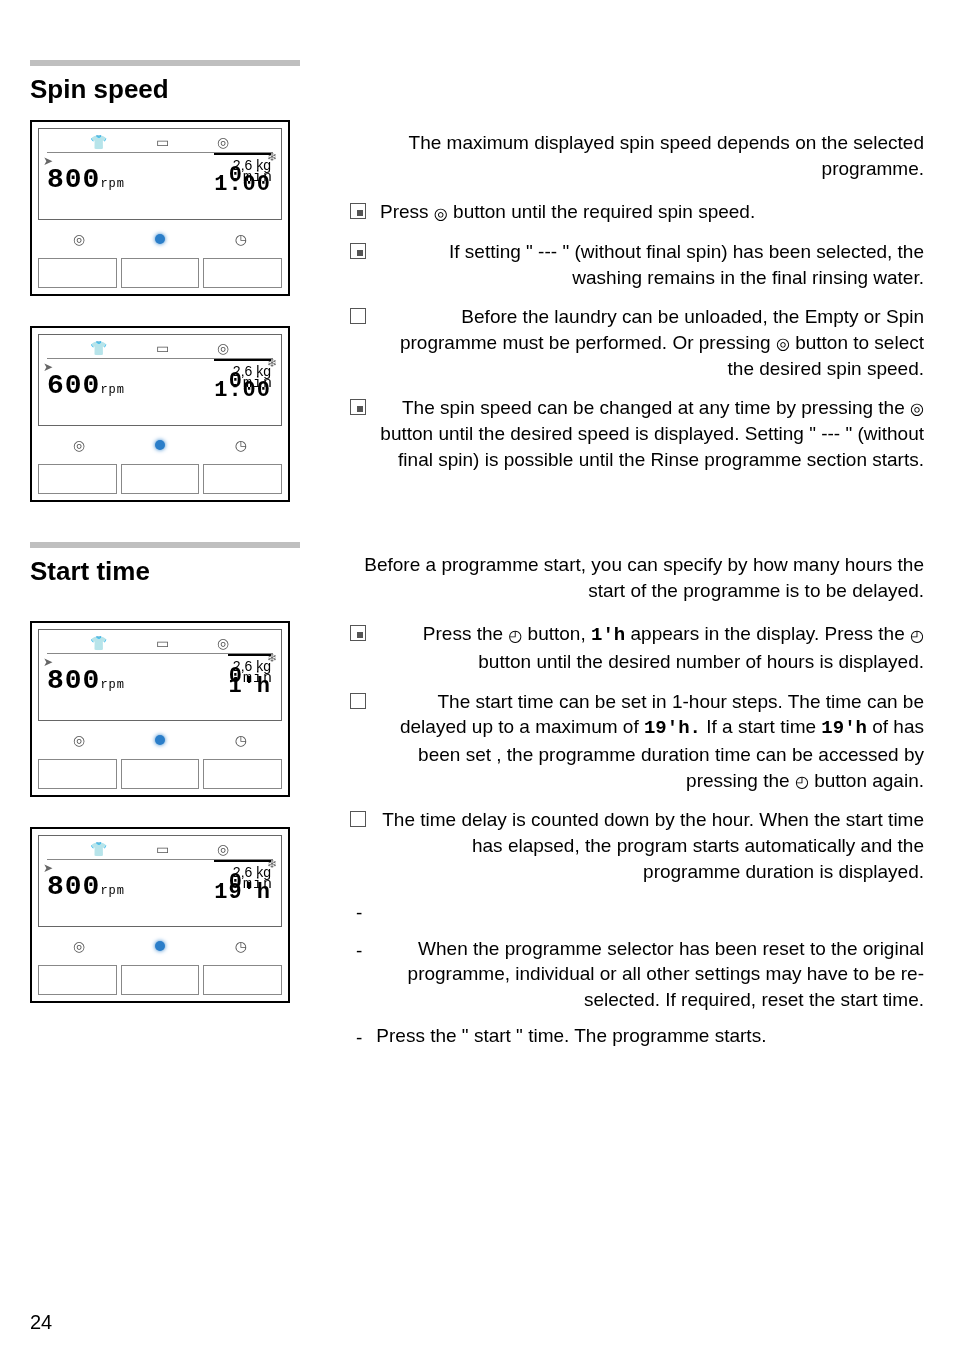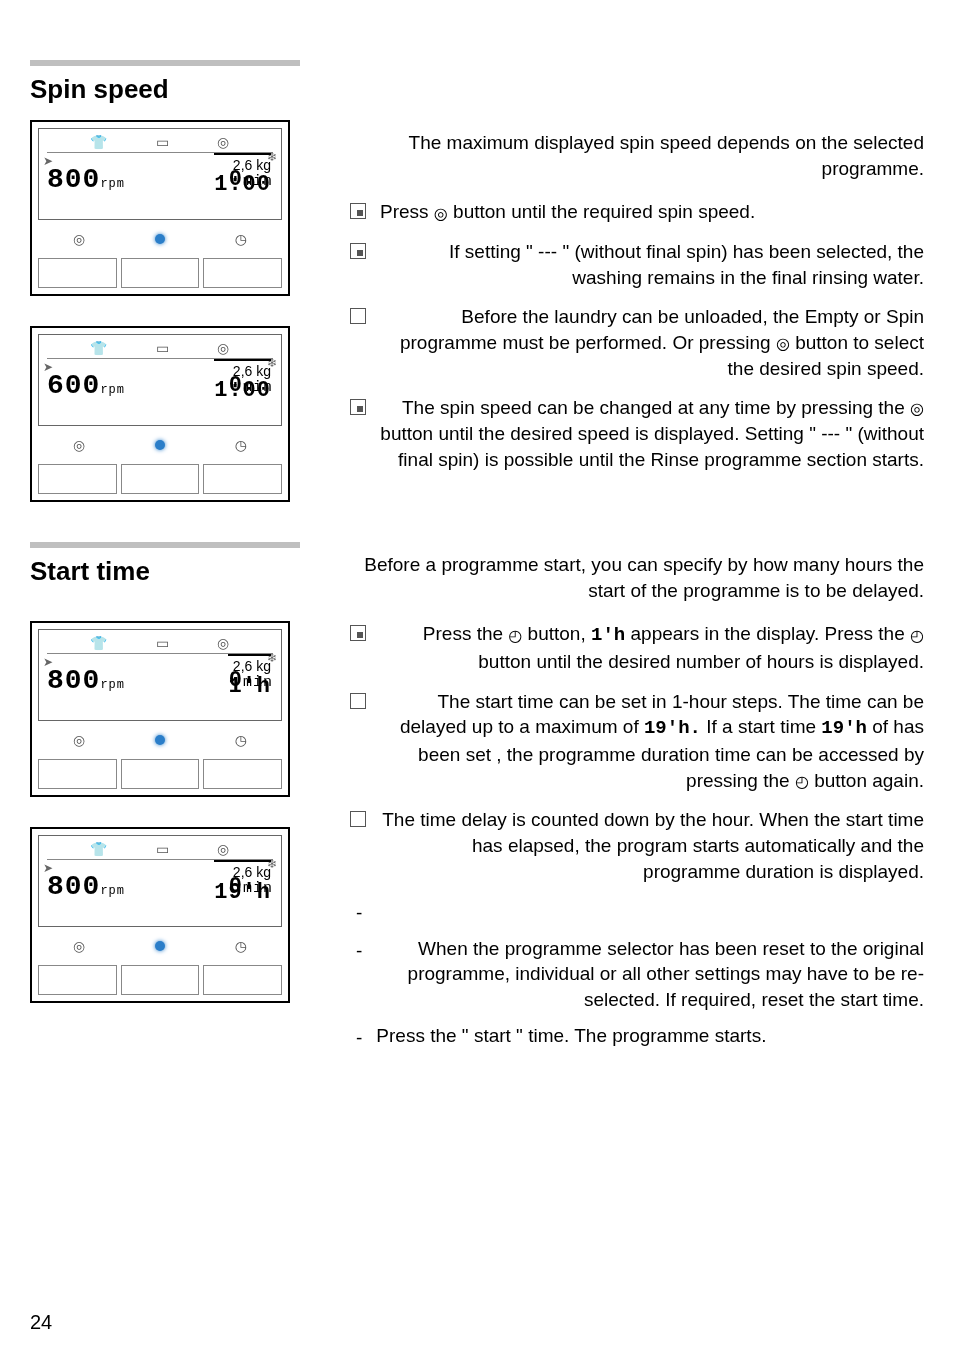--- a/index.html
+++ b/index.html
@@ -49,21 +49,21 @@
     justify-content: space-around;
     align-items: center;
     height: 20px;
     padding: 0 20px;
     border-bottom: 1px solid #888;
     margin-bottom: 2px;
   }
   .lcd-body {
     display: flex;
     justify-content: space-between;
-    align-items: center;
+    align-items: flex-start;
     padding-top: 6px;
   }
   .seg {
     font-family: "Courier New", monospace;
     font-weight: bold;
     letter-spacing: 1px;
   }
   .rpm-block { font-size: 28px; }
   .rpm-block .unit { font-size: 12px; font-weight: normal; }
   .mid-block { font-size: 22px; }

